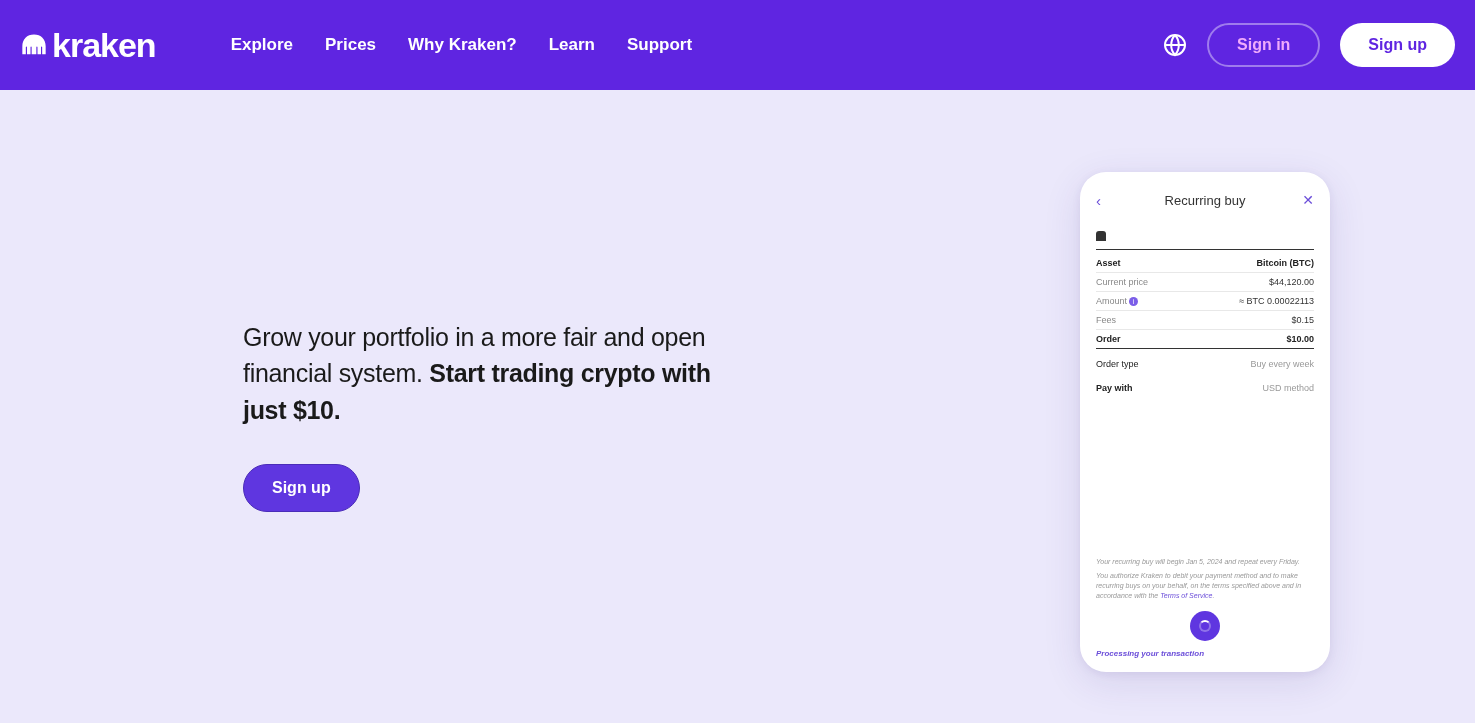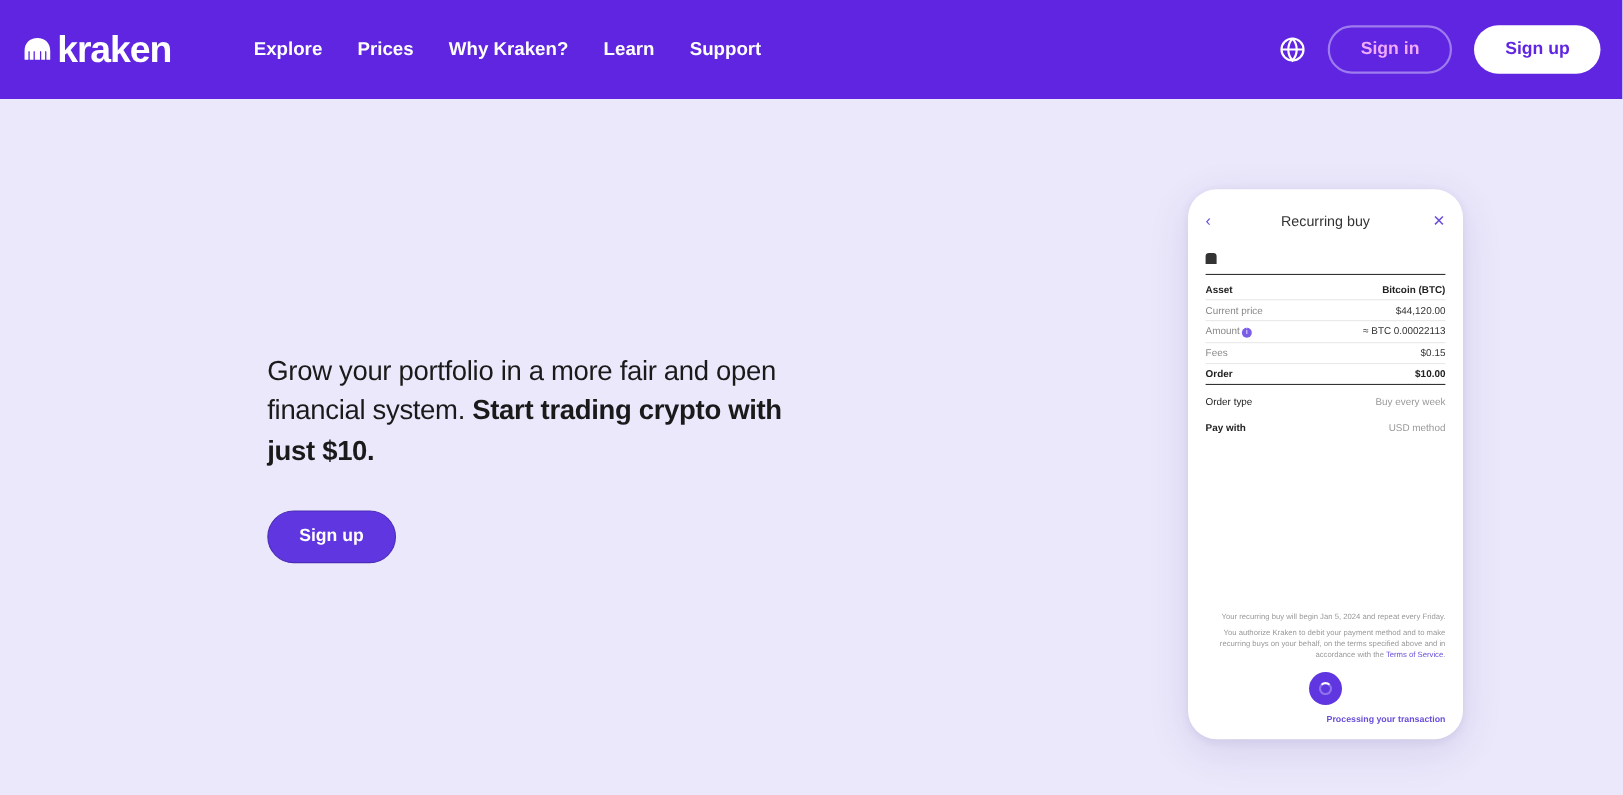--- a/index.html
+++ b/index.html
@@ -33,21 +33,21 @@
 .asset-icon { width: 10px; height: 10px; background: #333; border-radius: 3px 3px 0 0; display: inline-block; }
 
 .detail-row { display: flex; justify-content: space-between; padding: 4px 0; font-size: 9px; border-bottom: 1px solid #e8e8e8; }
 .detail-row.bold { font-weight: 700; color: #222; }
 .detail-row.bold .dr-val { font-weight: 700; color: #222; }
 .detail-row.noborder { border-bottom: none; margin-top: 6px; }
 .dr-label { color: #888; }
 .dr-val { color: #333; text-align: right; }
 .info-dot { display: inline-block; width: 9px; height: 9px; background: #7b5ee8; border-radius: 50%; color: #fff; font-size: 7px; text-align: center; line-height: 9px; margin-left: 2px; }
 
-.phone-footer { margin-top: auto; text-align: right; }
+.phone-footer { margin-top: auto; text-align: left; font-style: italic; }
 .footer-text { font-size: 7px; color: #999; line-height: 1.4; margin-bottom: 4px; }
 .footer-text a { color: #6b4ed9; text-decoration: none; }
 .spinner-btn { width: 30px; height: 30px; background: #5f36e0; border-radius: 50%; margin: 10px auto 8px; display: flex; align-items: center; justify-content: center; }
 .spinner { width: 12px; height: 12px; border: 2px solid rgba(255,255,255,0.3); border-top-color: #fff; border-radius: 50%; }
 .processing { font-size: 8px; color: #6b4ed9; font-weight: 600; }
 </style>
 </head>
 <body>
 
 <div class="header">

